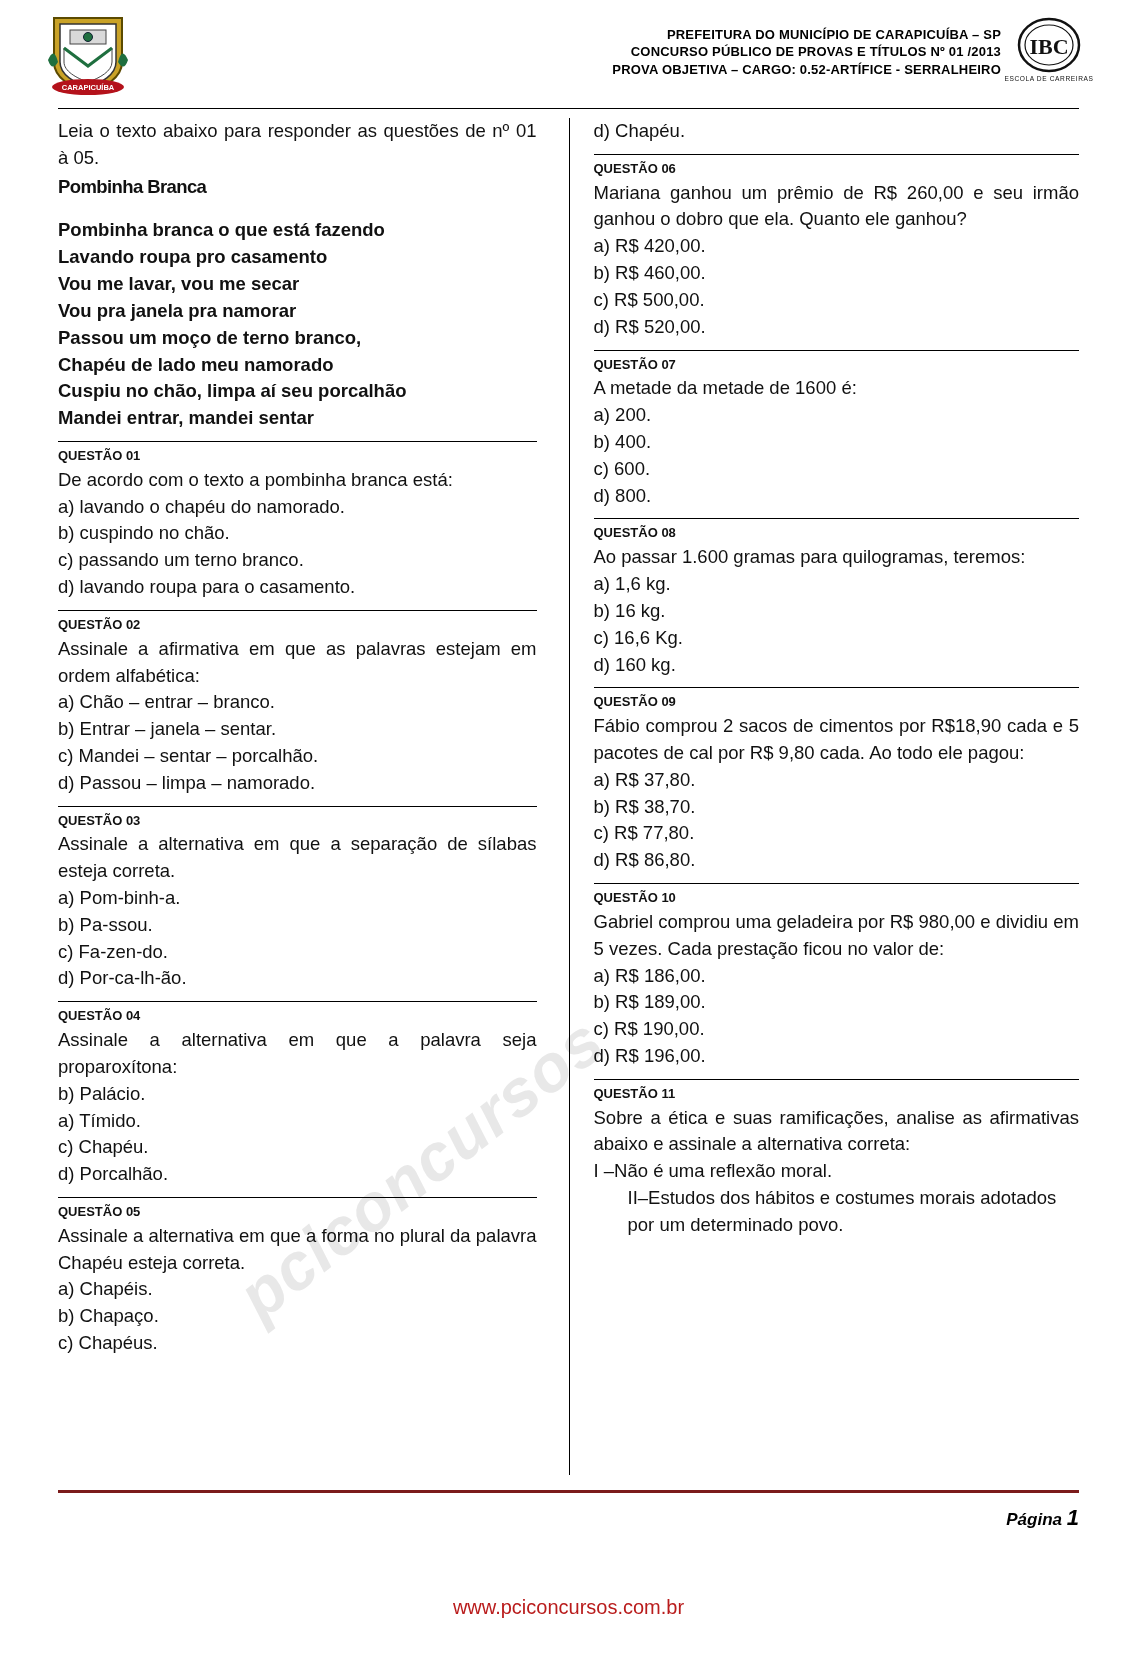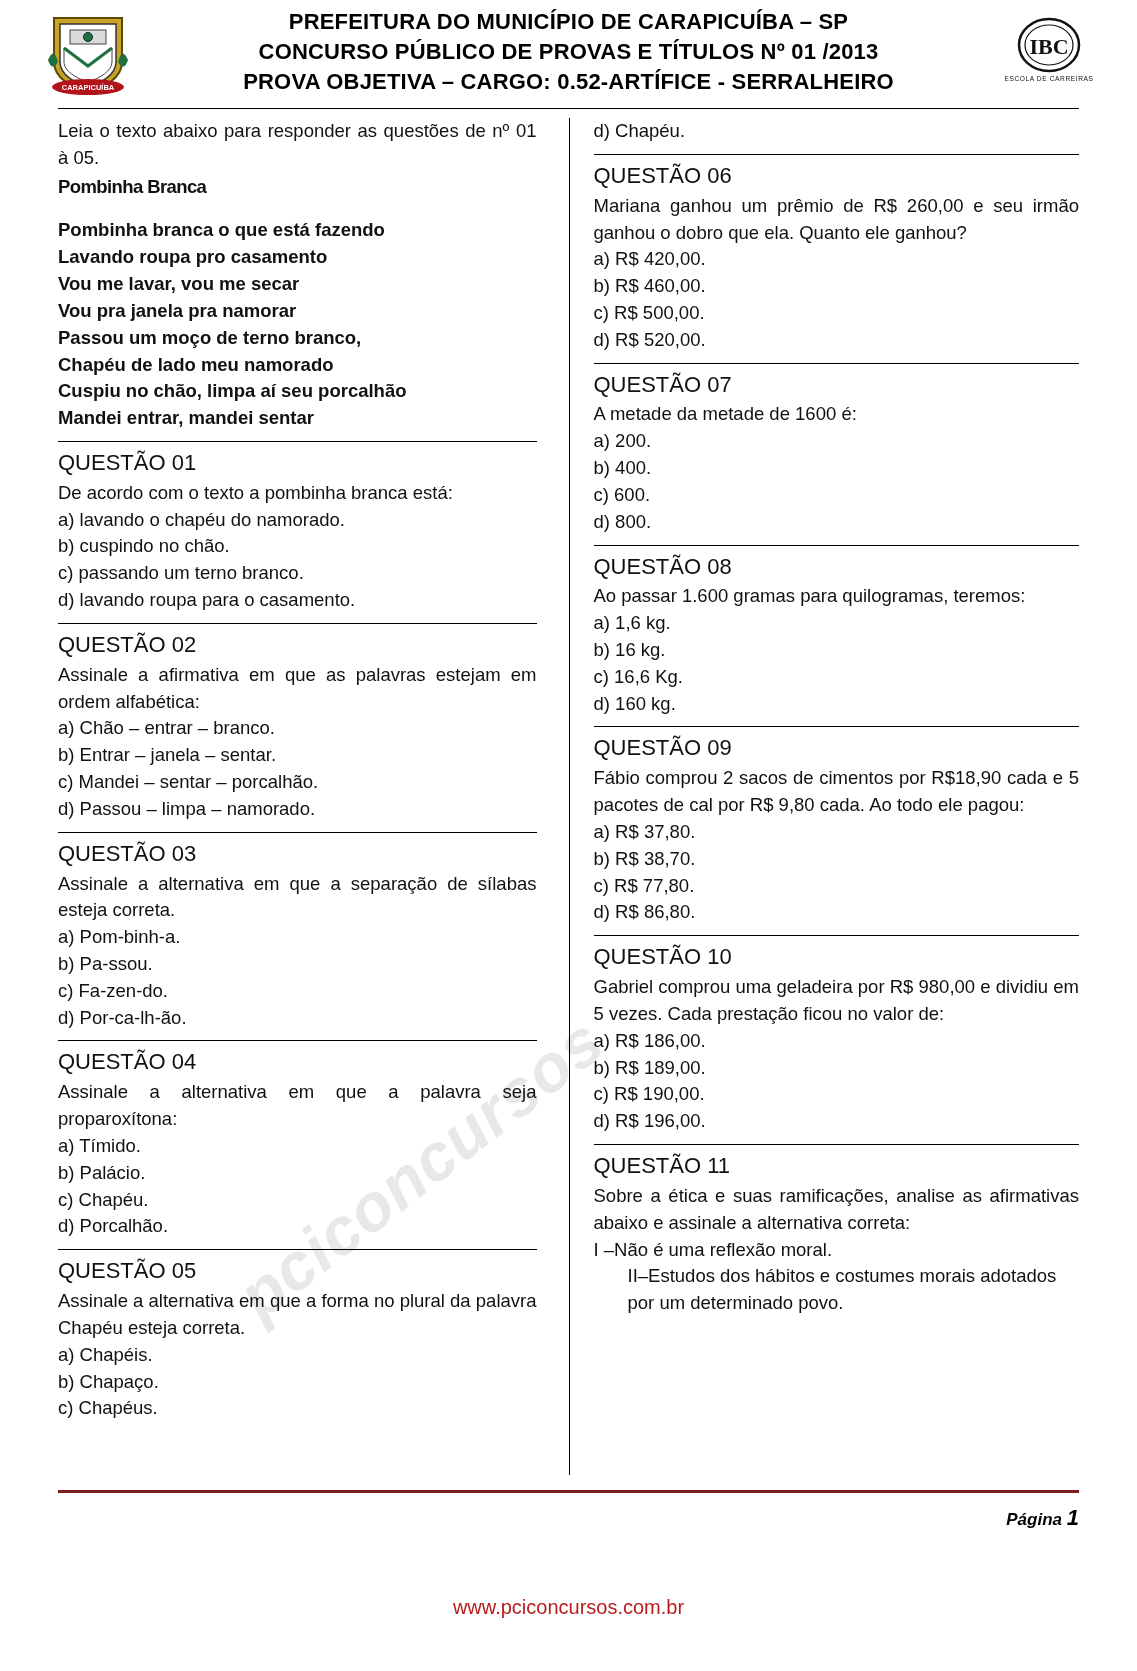--- a/index.html
+++ b/index.html
@@ -26,23 +26,23 @@
     position: relative;
     padding: 8px 40px 4px 40px;
     display: flex;
     align-items: center;
     justify-content: space-between;
     height: 100px;
     box-sizing: border-box;
   }
   .header-titles {
     flex: 1;
-    text-align: center;
-    font-weight: bold;
-    font-size: 22px;
+    text-align: right;
+    font-weight: bold;
+    font-size: 13px;
     line-height: 1.35;
     letter-spacing: 0.2px;
   }
   .crest {
     width: 96px;
     height: 88px;
     position: relative;
     flex: 0 0 auto;
   }
   .crest svg { display:block; }
@@ -87,22 +87,22 @@
   }
   .col-left { padding-right: 32px; }
   .col-right { padding-left: 24px; border-left: 1.3px solid #000; }
 
   .q-block { margin-bottom: 2px; }
   .q-sep {
     border-top: 1.2px solid #000;
     margin: 9px 0 5px 0;
   }
   .q-title {
-    font-weight: normal;
-    font-size: 22px;
+    font-weight: bold;
+    font-size: 13px;
     margin-bottom: 1px;
   }
   .q-stem {
     text-align: justify;
     text-justify: inter-word;
     margin: 0 0 0 0;
   }
   .alt { margin: 0; }
   .alt-indent { padding-left: 34px; text-indent: -0px; }
 
@@ -246,22 +246,22 @@
         <div class="alt">a) Pom-binh-a.</div>
         <div class="alt">b) Pa-ssou.</div>
         <div class="alt">c) Fa-zen-do.</div>
         <div class="alt">d) Por-ca-lh-ão.</div>
       </div>
 
       <div class="q-sep"></div>
       <div class="q-block">
         <div class="q-title">QUESTÃO 04</div>
         <div class="q-stem">Assinale a alternativa em que a palavra seja proparoxítona:</div>
+        <div class="alt">b) Palácio.</div>
         <div class="alt">a) Tímido.</div>
-        <div class="alt">b) Palácio.</div>
         <div class="alt">c) Chapéu.</div>
         <div class="alt">d) Porcalhão.</div>
       </div>
 
       <div class="q-sep"></div>
       <div class="q-block">
         <div class="q-title">QUESTÃO 05</div>
         <div class="q-stem">Assinale a alternativa em que a forma no plural da palavra Chapéu esteja correta.</div>
         <div class="alt">a) Chapéis.</div>
         <div class="alt">b) Chapaço.</div>

